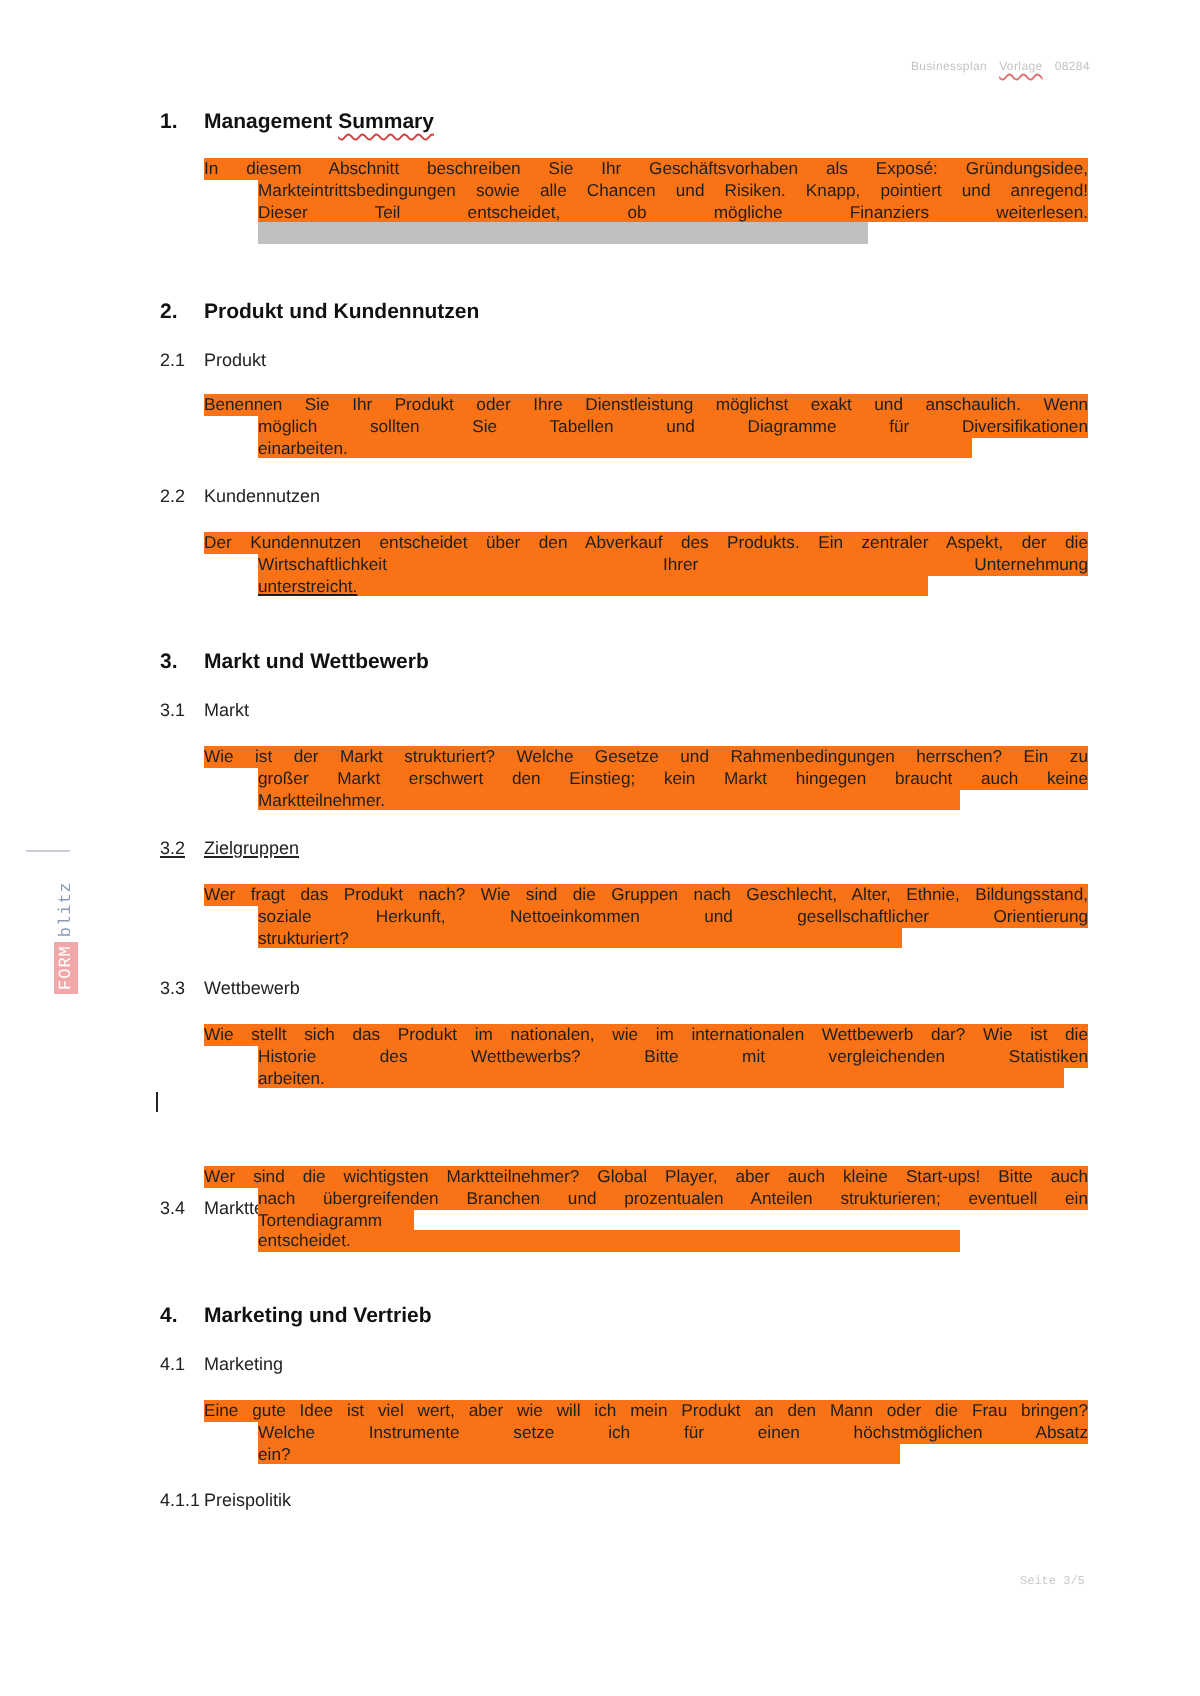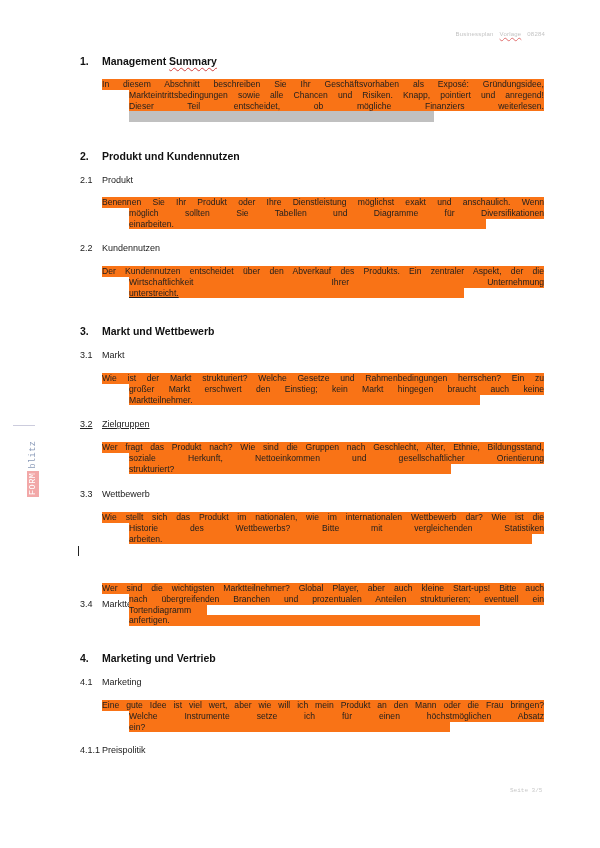--- a/index.html
+++ b/index.html
@@ -160,21 +160,21 @@
   <div class="cursor"></div>
 
   <div class="h2" style="top:559px;margin-top:40px;">
     <span class="num">3.4</span>
     <span>Marktteilnehmer</span>
   </div>
   <div class="para" style="top:583px;">
     <span class="line">Wer sind die wichtigsten Marktteilnehmer? Global Player, aber auch kleine Start-ups! Bitte auch</span>
     <span class="line indent">nach übergreifenden Branchen und prozentualen Anteilen strukturieren; eventuell ein</span>
     <span class="line indent last short" style="width:78px;">Tortendiagramm</span>
-    <span class="line indent last" style="width:351px;">anfertigen.</span>
+    <span class="line indent last" style="width:351px;">entscheidet.</span>
   </div>
 
   <div class="h1" style="top:652px;">
     <span class="num">4.</span>
     <span>Marketing und Vertrieb</span>
   </div>
   <div class="h2" style="top:677px;">
     <span class="num">4.1</span>
     <span>Marketing</span>
   </div>

